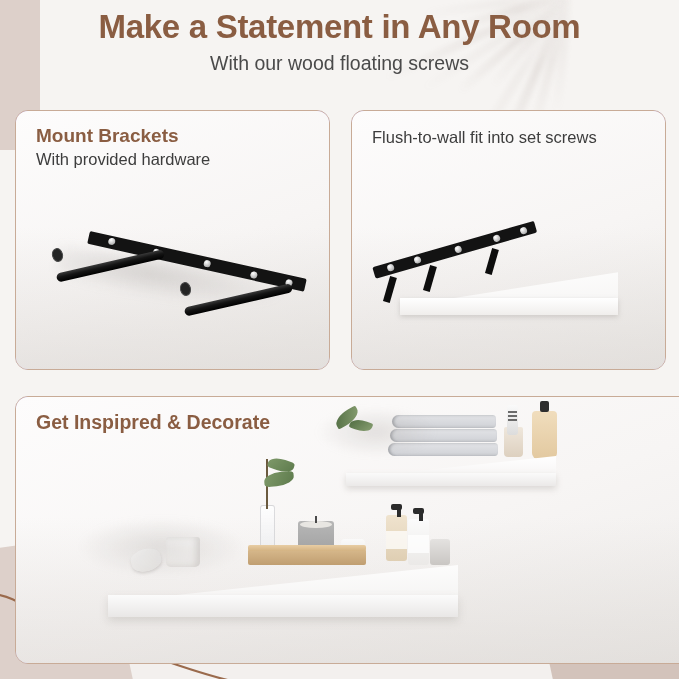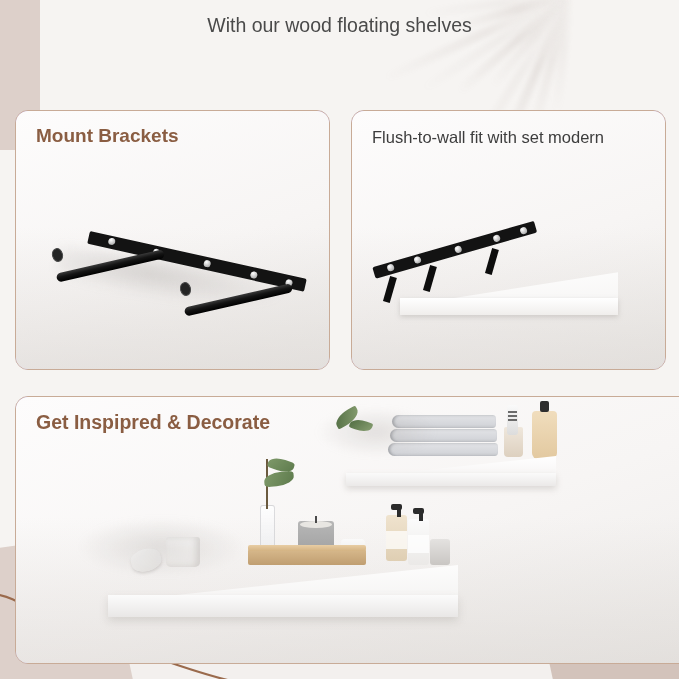--- a/index.html
+++ b/index.html
@@ -435,21 +435,22 @@
         <span style="transform: rotate(172.5deg); width: 148px; opacity: 0.35;"></span>
       </div>
 
     <svg class="wavy-line" viewBox="0 0 330 110">
       <path d="M-10 18 C 40 18, 45 52, 95 62 C 150 73, 190 95, 250 108" fill="none" stroke="#9a6a4c" stroke-width="2.2"></path>
       <path d="M-10 30 C 44 30, 50 64, 100 74 C 155 85, 195 104, 252 118" fill="none" stroke="#b4缀8a6d" stroke-width="2" opacity="0.55"></path>
     </svg>
   </div>
 
   <div class="header">
-    <p class="header-subtitle">With our wood floating shelves</p>
+    <h1 class="header-title">Make a Statement in Any Room</h1>
+    <p class="header-subtitle">With our wood floating screws</p>
   </div>
 
   <div class="card card-1">
     <div class="photo">
       <div class="photo-wall-shadow"></div>
 
       <div class="c1-shadow"></div>
 
       <div class="bracket c1-bracket">
         <div class="bar c1-main">
@@ -461,20 +462,21 @@
         </div>
         <div class="rod c1-rod-a"></div>
         <div class="rod-cap c1-cap-a"></div>
         <div class="rod c1-rod-b"></div>
         <div class="rod-cap c1-cap-b"></div>
       </div>
     </div>
 
     <div class="card-text">
       <h2 class="card-title">Mount Brackets</h2>
+      <p class="card-sub">With provided hardware</p>
     </div>
   </div>
 
   <div class="card card-2">
     <div class="photo">
       <div class="photo-wall-shadow"></div>
 
       <div class="bracket c2-bracket">
         <div class="bar c2-main">
           <span class="screw" style="left:14px; top:2px;"></span>
@@ -488,21 +490,21 @@
         <div class="c2-leg" style="left:118px; top:18px; transform:rotate(16deg);"></div>
       </div>
 
       <div class="shelf">
         <div class="shelf-surface"></div>
         <div class="shelf-face"></div>
       </div>
     </div>
 
     <div class="card-text">
-      <p class="card-sub">Flush-to-wall fit with set modern</p>
+      <p class="card-sub">Flush-to-wall fit into set screws</p>
     </div>
   </div>
 
   <div class="card card-3">
     <div class="photo">
       <div class="photo-wall-shadow"></div>
 
       <div class="scene">
 
         <div class="towels">

